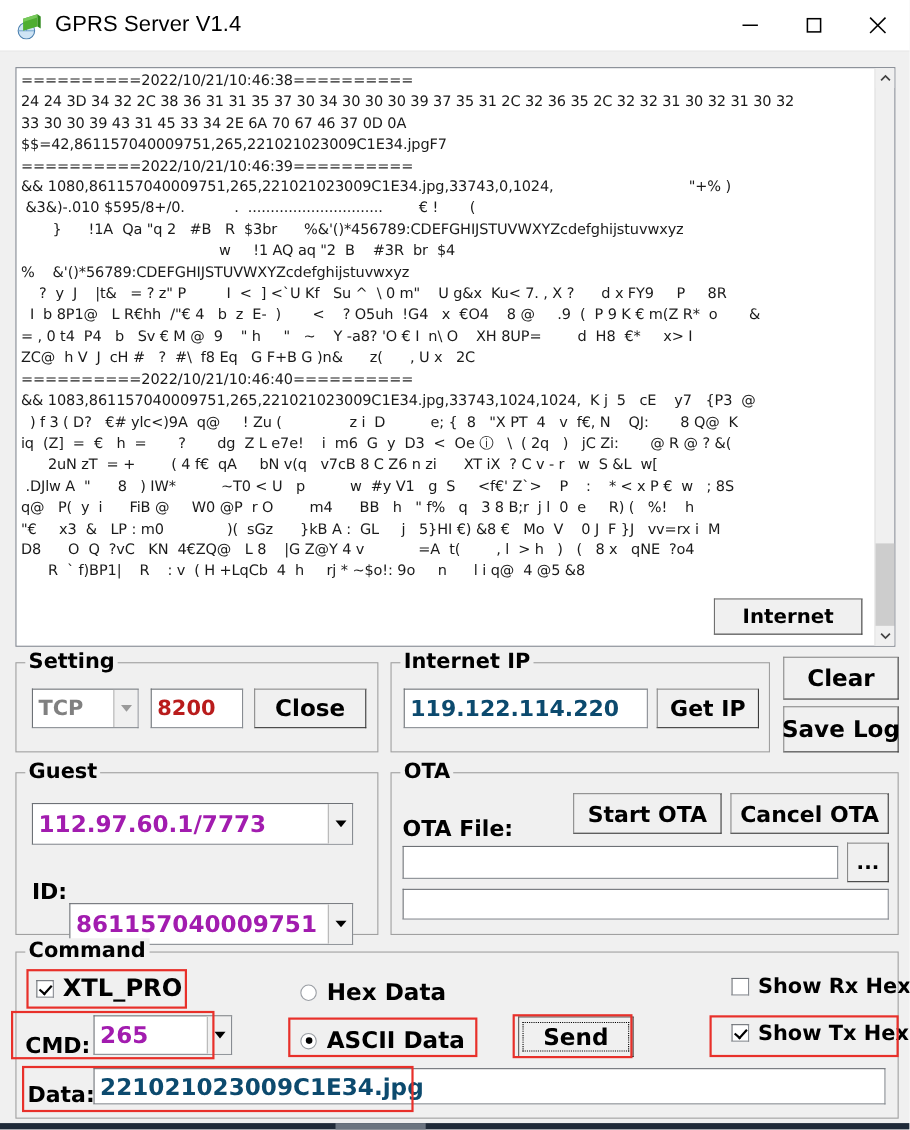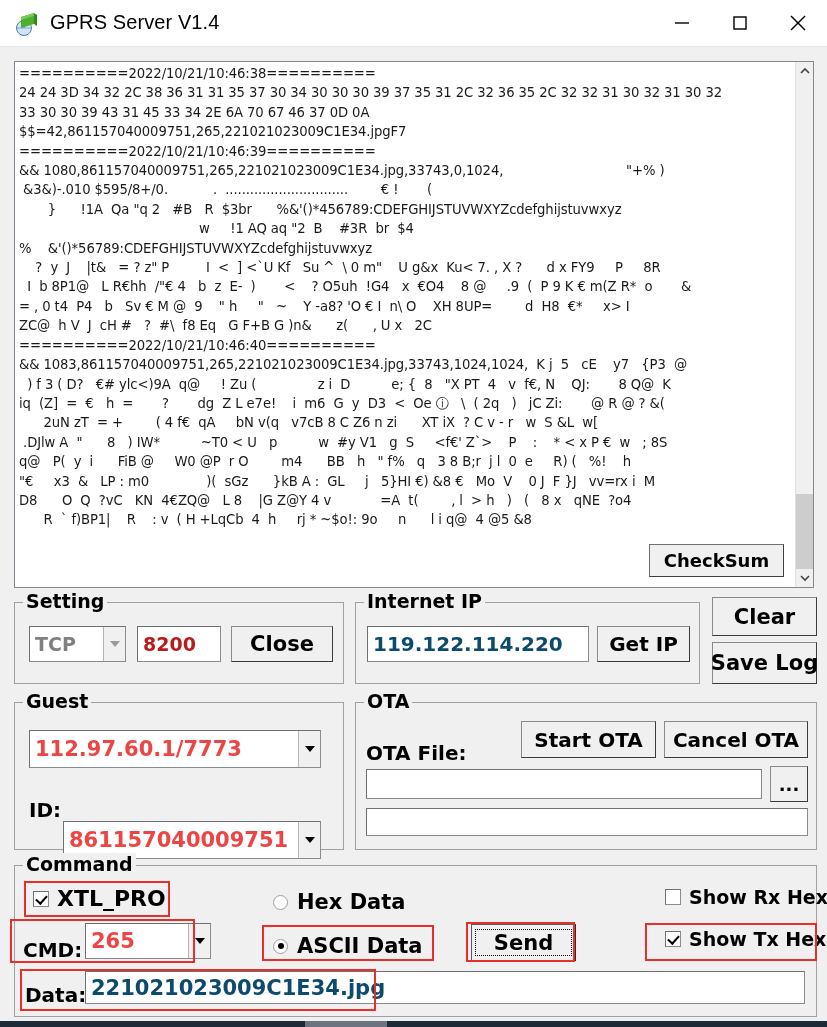--- a/index.html
+++ b/index.html
@@ -187,21 +187,21 @@
     border-top-color: #6d7176;
     border-left-color: #6d7176;
     display: flex; align-items: center;
     overflow: hidden;
   }
   .combo .val {
     flex: 1 1 auto;
     padding-left: 5px;
     font-family: "DejaVu Sans", sans-serif;
     font-weight: bold;
-    color: #ef4444;
+    color: #a21caf;
     white-space: nowrap;
     overflow: hidden;
   }
   .combo.disabled .val { color: #808080; }
   .combo .arrowbtn {
     flex: 0 0 auto;
     width: 22px;
     height: 100%;
     background: #f0f0f0;
     border-left: 1px solid #b5b5b5;
@@ -375,21 +375,21 @@
         </div>
         <div class="thumb"></div>
         <div class="arrow bottom">
           <svg width="12" height="10" viewBox="0 0 12 10">
               <polyline points="2,3 6,7 10,3" fill="none" stroke="#444" stroke-width="1.6"></polyline>
             </svg>
         </div>
       </div>
     </div>
 
-    <div class="checksum-btn">CheckSum</div>
+    <div class="checksum-btn">Internet</div>
 
     <div class="group" style="left:14px; top:555px; width:330px; height:82px;">
       <div class="legend">Setting</div>
 
       <div class="combo disabled" style="left:14px; top:23px; width:97px; height:36px;">
         <div class="val" style="font-size:19px;">TCP</div>
         <div class="arrowbtn">
             <span class="tri"></span>
           </div>
       </div>

